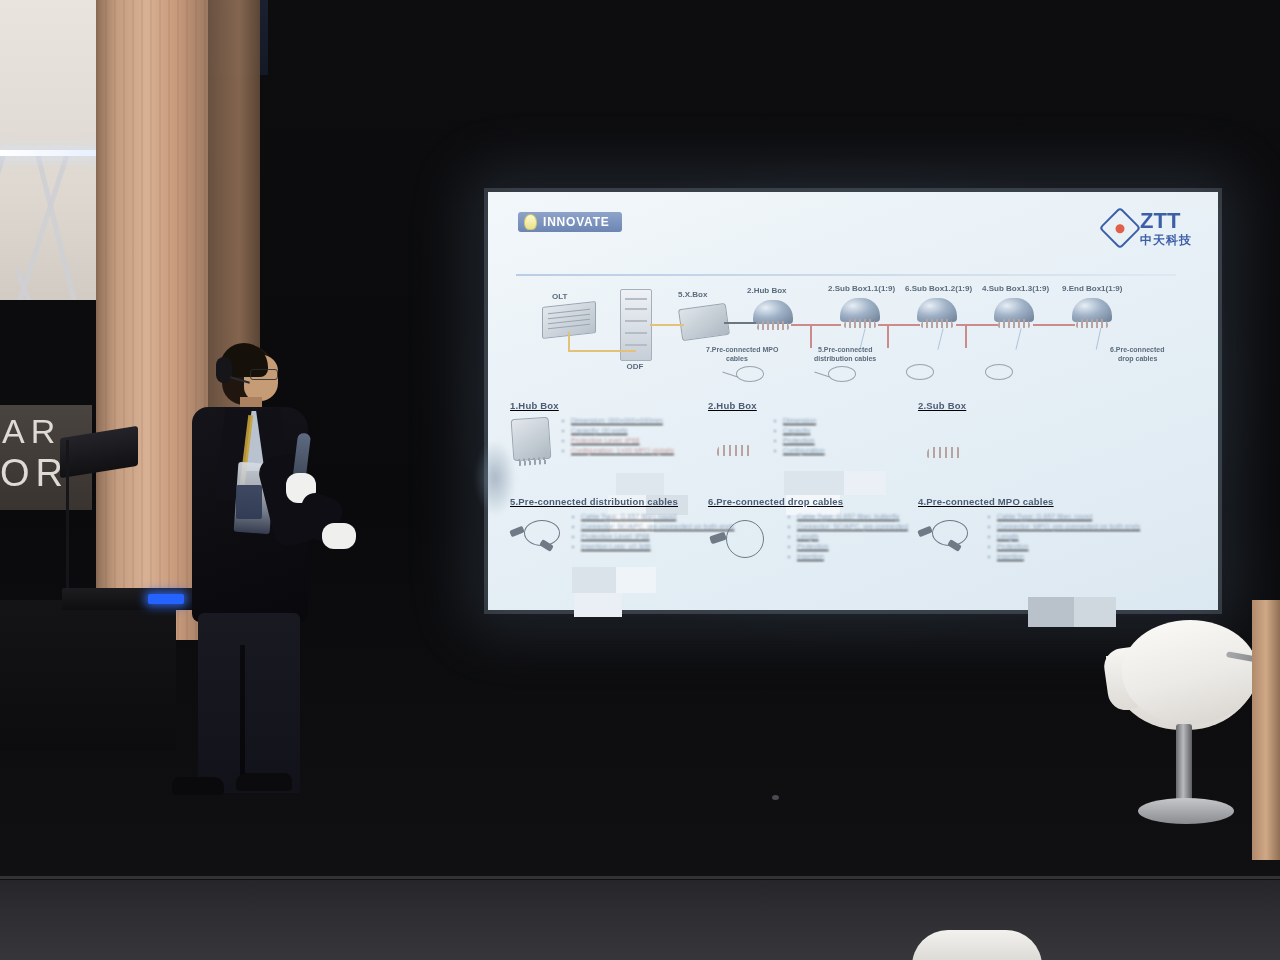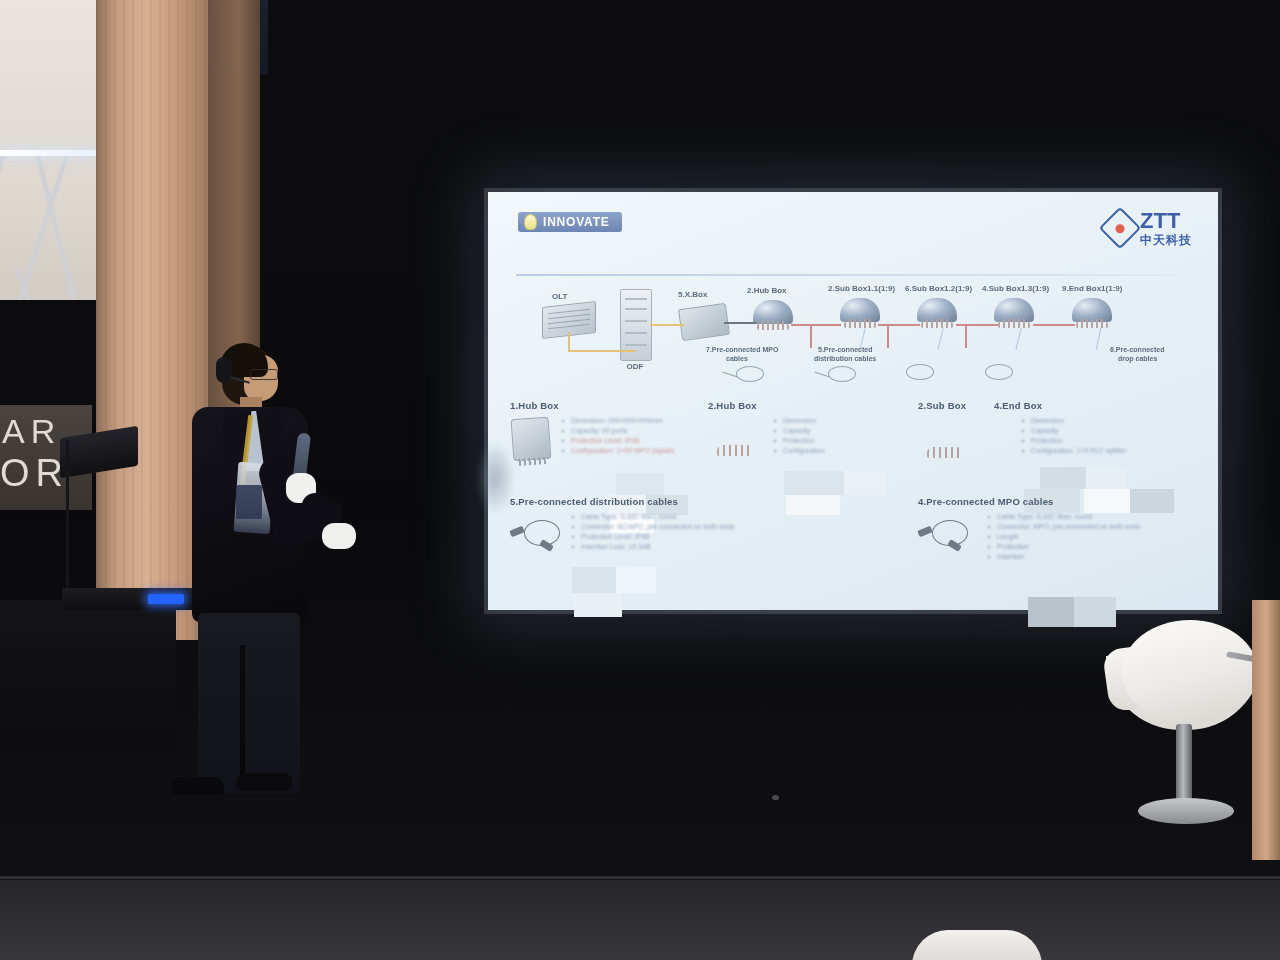--- a/index.html
+++ b/index.html
@@ -102,21 +102,21 @@
   .vwire{position:absolute;width:1.5px;}
   .vwire.y{background:#e3c277;}
   .vwire.r{background:#cc8a8a;}
   .cableic{position:absolute;width:26px;height:14px;border:1.4px solid #7d8894;border-radius:50%;
     opacity:.75;}
   .cabletail{position:absolute;width:16px;height:1.4px;background:#7d8894;opacity:.75;}
   .droplead{position:absolute;width:1.4px;height:22px;background:#9fb8d8;opacity:.8;}
 
   
   .cards{position:absolute;left:22px;top:208px;width:692px;height:190px;}
-  .card{position:absolute;}
+  .card{position:absolute;text-decoration:underline;}
   .card h4{margin:0;color:#4a5b72;font-size:9.5px;font-weight:700;letter-spacing:.2px;white-space:nowrap;}
   .bullets{margin:6px 0 0 0;padding:0;list-style:none;}
   .bullets li{position:relative;padding-left:9px;margin-bottom:3px;color:#8fa4bb;font-size:7px;
     white-space:nowrap;filter:blur(1.1px);}
   .bullets li::before{content:"";position:absolute;left:0;top:3px;width:2px;height:2px;background:#8fa4bb;}
   .bullets li.red{color:#c79a9a;}
   .mosaic{position:absolute;pointer-events:none;}
   .mosaic b{position:absolute;display:block;}
 
   .ic-hubflat{width:36px;height:40px;border-radius:4px;transform:rotate(-4deg);
@@ -370,36 +370,20 @@
             <b style="left:136px;top:14px;width:42px;height:24px;background:#eaf0f5;"></b>
             <b style="left:78px;top:38px;width:54px;height:20px;background:#f3f7fa;"></b>
           </div>
         </div>
 
         <div class="card" style="left:408px;top:0;width:86px;">
           <h4>2.Sub Box</h4>
           <div style="position:absolute;left:4px;top:22px;" class="ic-dome"><span class="dome"></span><span class="legs"></span></div>
         </div>
 
-        <div class="card" style="left:484px;top:0;width:208px;">
-          <h4>4.End Box</h4>
-          <ul class="bullets" style="margin-left:28px;">
-            <li>Dimension</li>
-            <li>Capacity</li>
-            <li>Protection</li>
-            <li>Configuration: 1×9 PLC splitter</li>
-          </ul>
-          <div class="mosaic">
-            <b style="left:46px;top:10px;width:46px;height:22px;background:#d4dce4;"></b>
-            <b style="left:92px;top:10px;width:40px;height:22px;background:#e7eef4;"></b>
-            <b style="left:30px;top:32px;width:56px;height:24px;background:#d9e1e8;"></b>
-            <b style="left:90px;top:32px;width:46px;height:24px;background:#f6f9fb;"></b>
-            <b style="left:136px;top:32px;width:44px;height:24px;background:#ccd6df;"></b>
-          </div>
-        </div>
 
         <div class="card" style="left:0;top:96px;width:208px;">
           <h4>5.Pre-connected distribution cables</h4>
           <div style="position:absolute;left:0;top:22px;" class="ic-cable">
             <span class="loop"></span>
               <span class="plug"></span>
               <span class="plug2"></span>
           </div>
           <ul class="bullets" style="margin-left:62px;">
             <li>Cable Type: G.657 fiber, round</li>
@@ -407,20 +391,34 @@
             <li>Protection Level: IP68</li>
             <li>Insertion Loss: ≤0.3dB</li>
           </ul>
           <div class="mosaic">
             <b style="left:62px;top:14px;width:44px;height:26px;background:#dbe3ea;"></b>
             <b style="left:106px;top:14px;width:40px;height:26px;background:#eff4f8;"></b>
             <b style="left:64px;top:40px;width:48px;height:24px;background:#e9eff4;"></b>
           </div>
         </div>
 
+        <div class="card" style="left:198px;top:96px;width:200px;">
+          <h4>6.Pre-connected drop cables</h4>
+          <div style="position:absolute;left:2px;top:24px;" class="ic-ring">
+            <span class="loop"></span>
+              <span class="plug"></span>
+          </div>
+          <ul class="bullets" style="margin-left:80px;">
+            <li>Cable Type: G.657 fiber, butterfly</li>
+            <li>Connector: SC/APC, pre-connected</li>
+            <li>Length</li>
+            <li>Protection</li>
+            <li>Insertion</li>
+          </ul>
+        </div>
 
         <div class="card" style="left:408px;top:96px;width:220px;">
           <h4>4.Pre-connected MPO cables</h4>
           <div style="position:absolute;left:0;top:22px;" class="ic-cable">
             <span class="loop"></span>
               <span class="plug"></span>
               <span class="plug2"></span>
           </div>
           <ul class="bullets" style="margin-left:70px;">
             <li>Cable Type: G.657 fiber, round</li>

